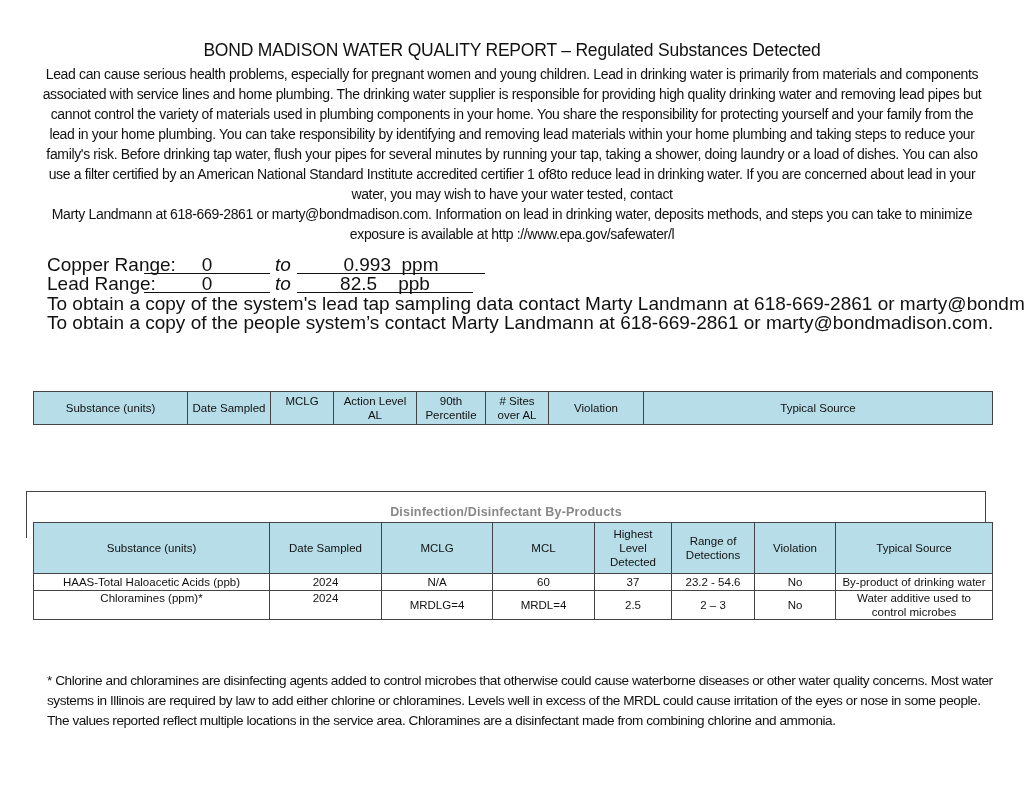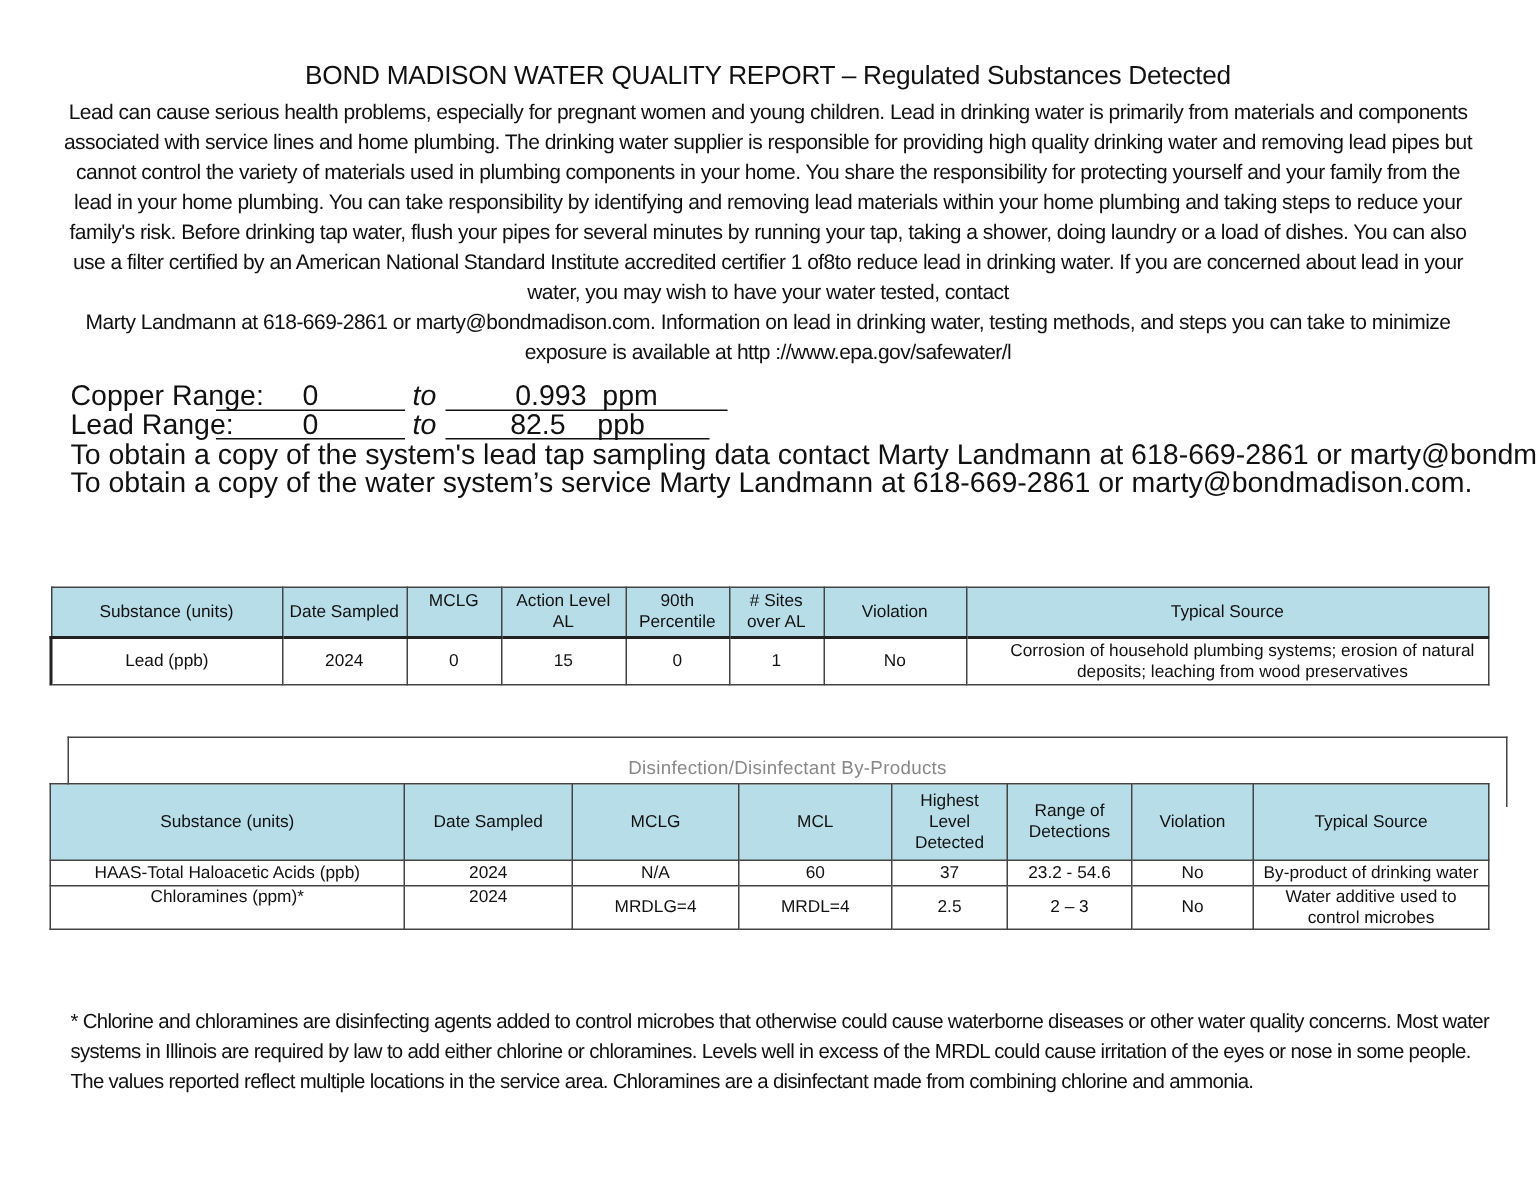--- a/index.html
+++ b/index.html
@@ -28,22 +28,22 @@
   td, th { border: 1px solid #444; text-align: center; vertical-align: middle; font-weight: normal; padding: 0 2px; line-height: 14px; }
   th { background: #b7dde8; }
 
   #t1 { left: 33px; top: 391px; width: 960px; }
   #t1 .hdr th { height: 33px; }
   #t1 .row td { height: 32px; }
   #t1 .lead td { border-top: 2px solid #222; }
   #t1 .lead td:first-child { border-left: 2px solid #222; }
 
   .dbp-wrap {
-    position: absolute; left: 45px; top: 491px; width: 960px; height: 47px;
-    border: 1px solid #444; border-bottom: none;
+    position: absolute; left: 26px; top: 491px; width: 960px; height: 47px;
+    border: 1px solid #444; border-bottom: none; font-weight: bold;
   }
   .dbp-title {
     position: absolute; left: 0; top: 13px; width: 100%; text-align: center;
     color: #888; font-size: 12.5px; letter-spacing: 0.2px;
   }
 
   #t2 { left: 33px; top: 522px; width: 960px; }
   #t2 .hdr th { height: 51px; }
 
   .footnote {
@@ -56,21 +56,21 @@
 
 <div class="title">BOND MADISON WATER QUALITY REPORT – Regulated Substances Detected</div>
 
 <div class="intro">
   <span>Lead can cause serious health problems, especially for pregnant women and young children. Lead in drinking water is primarily from materials and components associated with service lines and home plumbing. The drinking water supplier is responsible for providing high quality drinking water and removing lead pipes but cannot control the variety of materials used in plumbing components in your home. You share the responsibility for protecting yourself and your family from the lead in your home plumbing. You can take responsibility by identifying and removing lead materials within your home plumbing and taking steps to reduce your family's risk. Before drinking tap water, flush your pipes for several minutes by running your tap, taking a shower, doing laundry or a load of dishes. You can also use a filter certified by an American National Standard Institute accredited certifier 1 of8to reduce lead in drinking water. If you are concerned about lead in your water, you may wish to have your water tested, contact</span>
   <br>
   <span class="u">Marty Landmann</span>
   <span>at</span>
   <span class="u">618-669-2861</span>
   <span>or</span>
-  <span class="u">marty@bondmadison.com</span><span>. Information on lead in drinking water, testing methods, and steps you can take to minimize exposure is available at http ://www.epa.gov/safewater/l</span>
+  <span class="u">marty@bondmadison.com</span><span>. Information on lead in drinking water, deposits methods, and steps you can take to minimize exposure is available at http ://www.epa.gov/safewater/l</span>
 </div>
 
 <div class="ranges">
   <div class="range-row">
     <span class="range-label">Copper Range:</span>
     <span class="blank" style="width:126px">0</span>
     <span class="to">to</span>
     <span class="blank" style="width:188px; white-space:pre">0.993  ppm</span>
   </div>
   <div class="range-row">
@@ -81,21 +81,21 @@
   </div>
   <div class="line">
     <span>To obtain a copy of the system's lead tap sampling data contact</span>
     <span class="u">Marty Landmann</span>
     <span>at</span>
     <span class="u">618-669-2861</span>
     <span>or</span>
     <span class="u">marty@bondmadison.com</span><span>.</span>
   </div>
   <div class="line">
-    <span>To obtain a copy of the water system’s service</span>
+    <span>To obtain a copy of the people system’s contact</span>
     <span class="u">Marty Landmann</span>
     <span>at</span>
     <span class="u">618-669-2861</span>
     <span>or</span>
     <span class="u">marty@bondmadison.com.</span>
   </div>
 </div>
 
 <table id="t1">
   <colgroup>
@@ -111,30 +111,20 @@
   <tbody>
       <tr class="hdr">
     <th>Substance (units)</th>
     <th>Date Sampled</th>
     <th style="vertical-align:top;padding-top:2px">MCLG</th>
     <th>Action Level AL</th>
     <th>90th Percentile</th>
     <th># Sites over AL</th>
     <th>Violation</th>
     <th>Typical Source</th>
-  </tr>
-  <tr class="row lead">
-    <td>Lead (ppb)</td>
-    <td>2024</td>
-    <td>0</td>
-    <td>15</td>
-    <td>0</td>
-    <td>1</td>
-    <td>No</td>
-    <td style="padding:0 0 0 20px">Corrosion of household plumbing systems; erosion of natural deposits; leaching from wood preservatives</td>
   </tr>
 </tbody>
   </table>
 
 <div class="dbp-wrap">
   <div class="dbp-title">Disinfection/Disinfectant By-Products</div>
 </div>
 
 <table id="t2">
   <colgroup>

